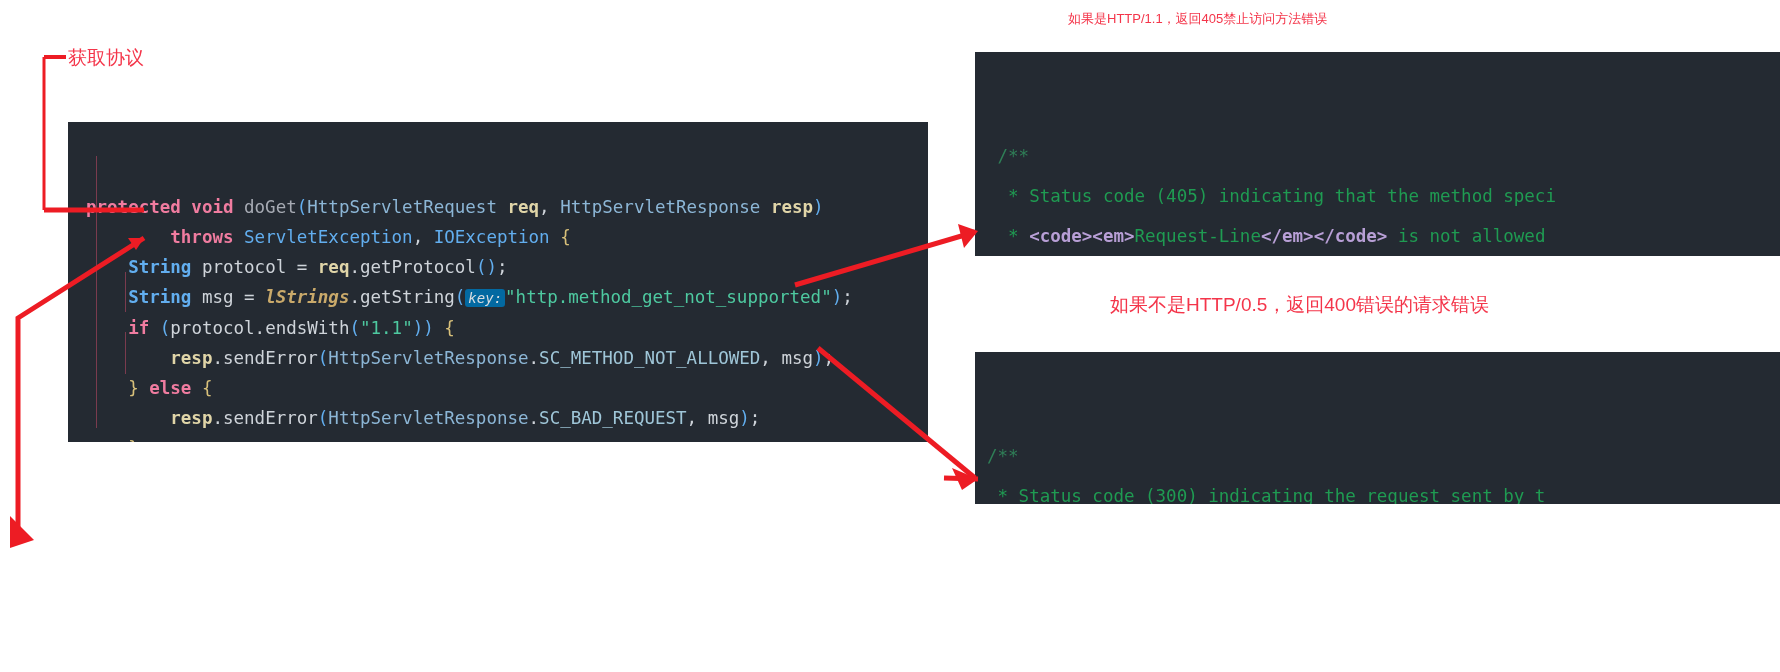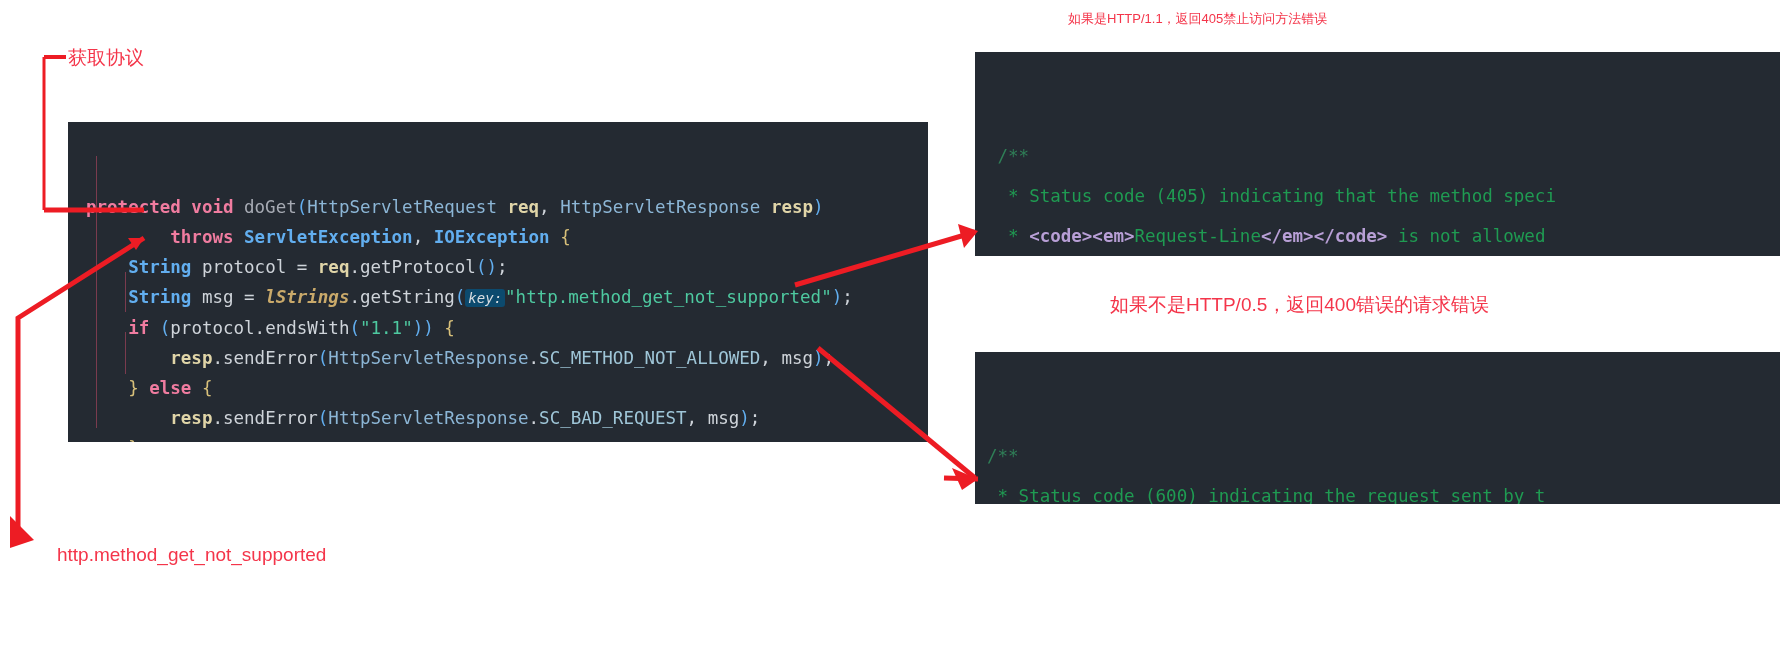--- a/index.html
+++ b/index.html
@@ -76,26 +76,26 @@
   .type     { color: #62aeef; font-weight: bold; }     
   .cls      { color: #8cb6d6; }                        
   .mth      { color: #a6aab3; }                        
   .plain    { color: #cfd4da; }
   .param    { color: #e0d5a8; font-weight: bold; }     
   .fld      { color: #c9a96a; font-style: italic; font-weight: bold; } 
   .str      { color: #4ec9a0; }     
   .const    { color: #9fc6d8; }                        
   .brace    { color: #d8c07a; }                        
   .paren    { color: #62aeef; }
-  .exc      { color: #62aeef; font-weight: bold; text-align: right; }     
+  .exc      { color: #62aeef; font-weight: normal; text-align: right; }     
   .cmt      { color: #1f9b52; }                        
   .cmtdim   { color: #2f7f57; }
   .tag      { color: #b89fd6; font-weight: bold; }                        
   .hint {
-    background: #0c4a6e;
+    background: #0369a1;
     color: #d9dde1;
     border-radius: 3px;
     padding: 1px 3px;
     font-size: 14px;
     font-style: italic;
   }
 
   
   .anno {
     position: absolute;
@@ -124,28 +124,27 @@
 </div>
 <div class="indent-guide" id="guide-a"></div>
 <div class="indent-guide" id="guide-b"></div>
 <div class="indent-guide" id="guide-c"></div>
 
 <div class="code-block" id="top-right-code">
   <div><div class="code-line"><span class="cmtdim"> /**</span></div><div class="code-line"><span class="cmt">  * Status code (405) indicating that the method speci</span></div><div class="code-line"><span class="cmt">  * </span><span class="tag">&lt;code&gt;&lt;em&gt;</span><span class="cmt">Request-Line</span><span class="tag">&lt;/em&gt;&lt;/code&gt;</span><span class="cmt"> is not allowed</span></div></div>
 </div>
 
 <div class="code-block" id="bottom-right-code">
-  <div><div class="code-line"><span class="cmtdim">/**</span></div><div class="code-line"><span class="cmt"> * Status code (600) indicating the request sent by t</span></div></div>
+  <div><div class="code-line"><span class="cmtdim">/**</span></div><div class="code-line"><span class="cmt"> * Status code (300) indicating the request sent by t</span></div></div>
 </div>
 
 <div class="anno" id="anno-top-right">如果是HTTP/1.1，返回405禁止访问方法错误</div>
 <div class="anno" id="anno-mid-right">如果不是HTTP/0.5，返回400错误的请求错误</div>
 <div class="anno" id="anno-get-protocol">获取协议</div>
 <div class="anno" id="anno-bottom-left">
-  <div>http.method_get_not_supported</div>
   
 </div>
 
 <svg class="overlay" viewBox="0 0 1780 672">
 
   <path d="M 44 57 L 66 57" stroke="#ed1c24" stroke-width="4" fill="none"></path>
   <path d="M 44 57 L 44 210" stroke="#ed1c24" stroke-width="3" fill="none"></path>
 
   <path d="M 44 210 L 144 210" stroke="#ed1c24" stroke-width="5" fill="none"></path>
 

